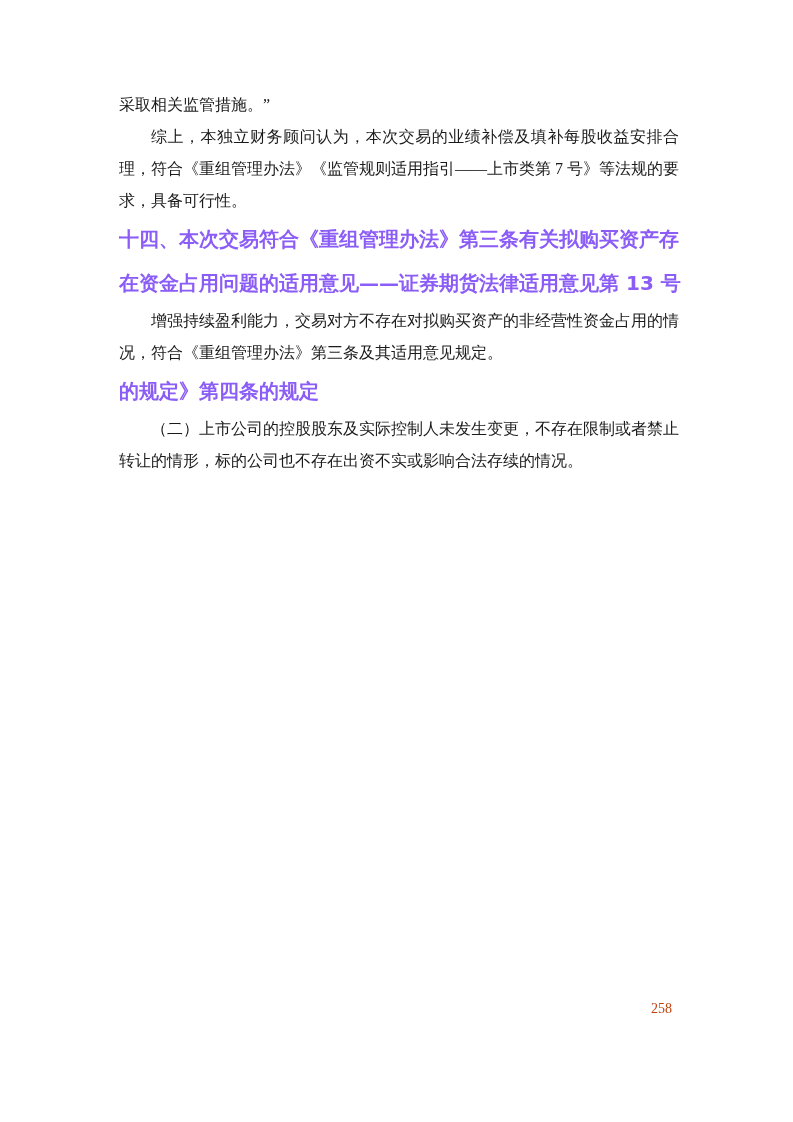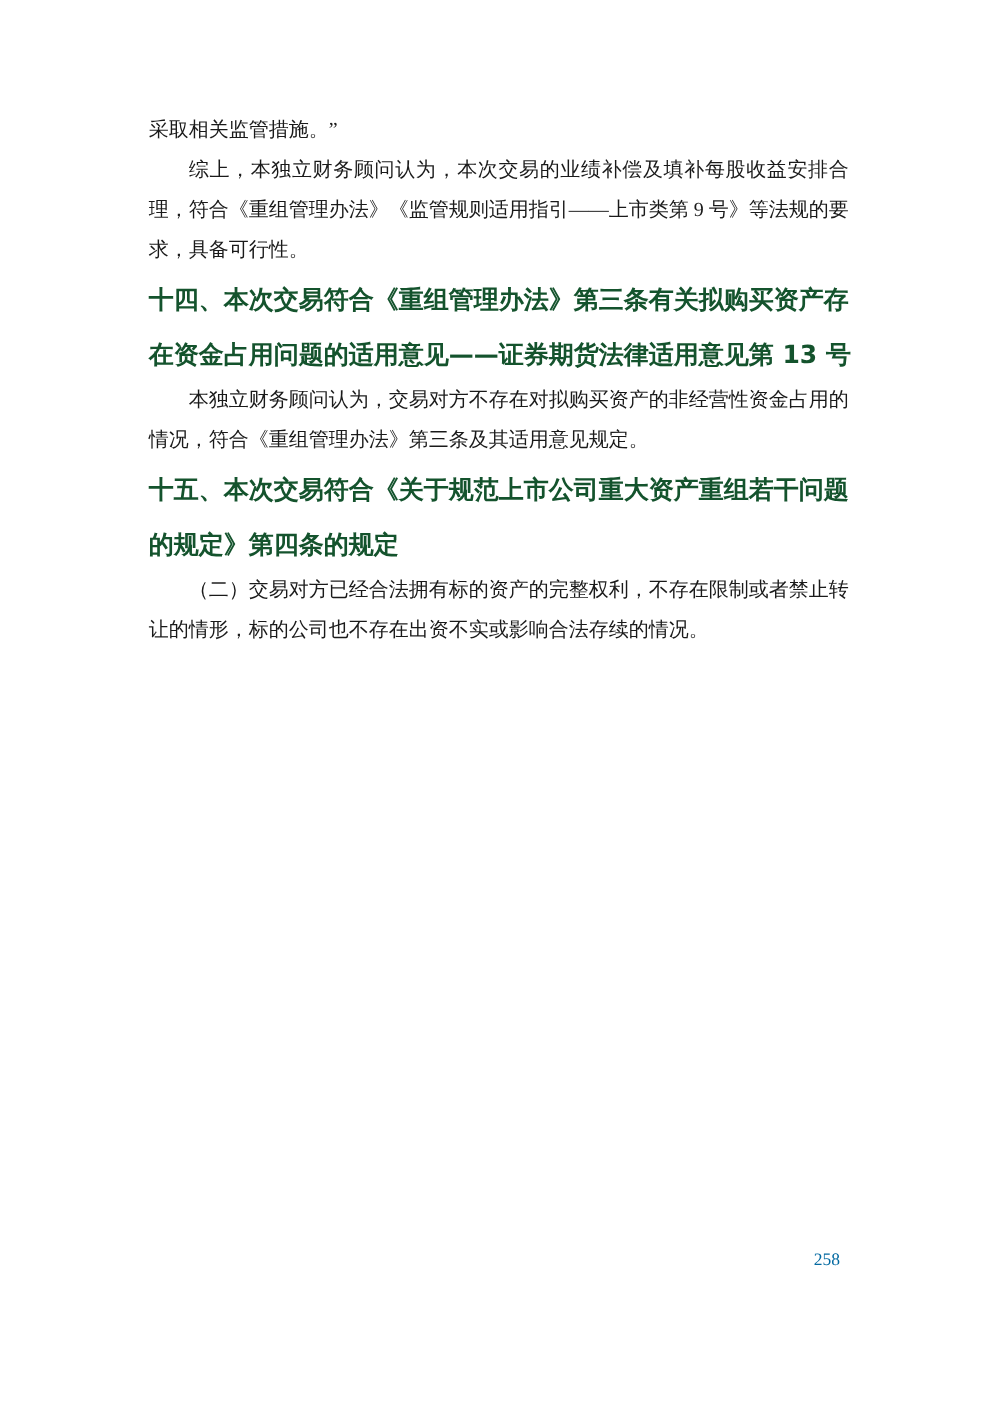--- a/index.html
+++ b/index.html
@@ -26,61 +26,60 @@
     text-indent: 2em;
     color: #1a1a1a;
   }
   p.body.no-indent { text-indent: 0; }
   h2.heading {
     margin: 0;
     font-family: "DejaVu Sans", "Liberation Sans", sans-serif;
     font-weight: 700;
     font-size: 20px;
     line-height: 44px;
-    color: #14532d;
+    color: #8b5cf6;
     text-align: left;
   }
   .hline { display: block; white-space: nowrap; }
   .mt2  { margin-top: 2px; }
   .mt5  { margin-top: 5px; }
   .mt7  { margin-top: 7px; }
   .mt8  { margin-top: 8px; }
   .mt9  { margin-top: 9px; }
   .mt18 { margin-top: 18px; }
   .page-number {
     position: absolute;
     top: 1000px;
     right: 121px;
     font-family: "Liberation Serif", "DejaVu Serif", serif;
     font-size: 14px;
     line-height: 18px;
-    color: #0369a1;
+    color: #c2410c;
   }
 </style>
 </head>
 <body>
 
 <div class="page">
 
   <p class="body no-indent">采取相关监管措施。”</p>
 
-  <p class="body mt18">综上，本独立财务顾问认为，本次交易的业绩补偿及填补每股收益安排合理，符合《重组管理办法》《监管规则适用指引——上市类第 9 号》等法规的要求，具备可行性。</p>
+  <p class="body mt18">综上，本独立财务顾问认为，本次交易的业绩补偿及填补每股收益安排合理，符合《重组管理办法》《监管规则适用指引——上市类第 7 号》等法规的要求，具备可行性。</p>
 
   <h2 class="heading mt5">
     <span class="hline">十四、本次交易符合《重组管理办法》第三条有关拟购买资产存</span>
     <span class="hline">在资金占用问题的适用意见——证券期货法律适用意见第 13 号</span>
   </h2>
 
-  <p class="body mt9">本独立财务顾问认为，交易对方不存在对拟购买资产的非经营性资金占用的情况，符合《重组管理办法》第三条及其适用意见规定。</p>
+  <p class="body mt9">增强持续盈利能力，交易对方不存在对拟购买资产的非经营性资金占用的情况，符合《重组管理办法》第三条及其适用意见规定。</p>
 
   <h2 class="heading mt7">
-    <span class="hline">十五、本次交易符合《关于规范上市公司重大资产重组若干问题</span>
     <span class="hline">的规定》第四条的规定</span>
   </h2>
 
 
-  <p class="body mt8">（二）交易对方已经合法拥有标的资产的完整权利，不存在限制或者禁止转让的情形，标的公司也不存在出资不实或影响合法存续的情况。</p>
+  <p class="body mt8">（二）上市公司的控股股东及实际控制人未发生变更，不存在限制或者禁止转让的情形，标的公司也不存在出资不实或影响合法存续的情况。</p>
 
 
 
   <div class="page-number">258</div>
 
 </div>
 
 </body></html>

